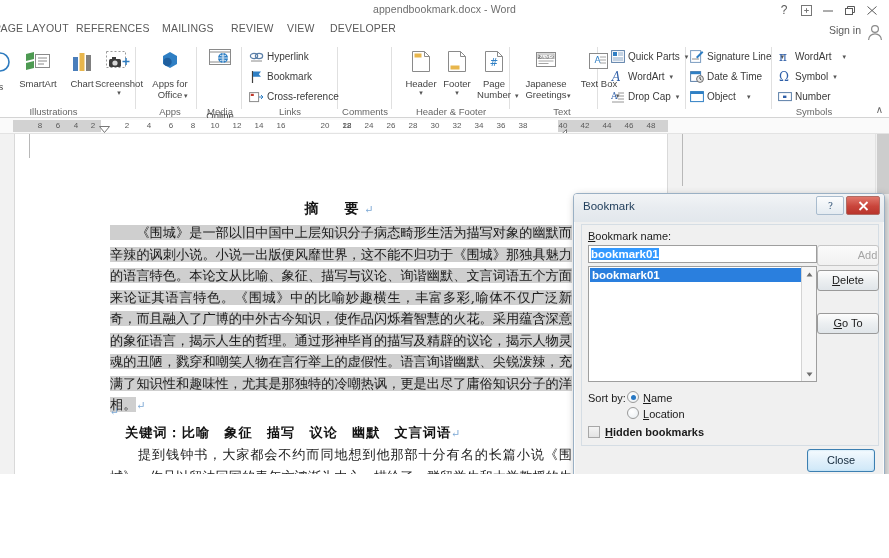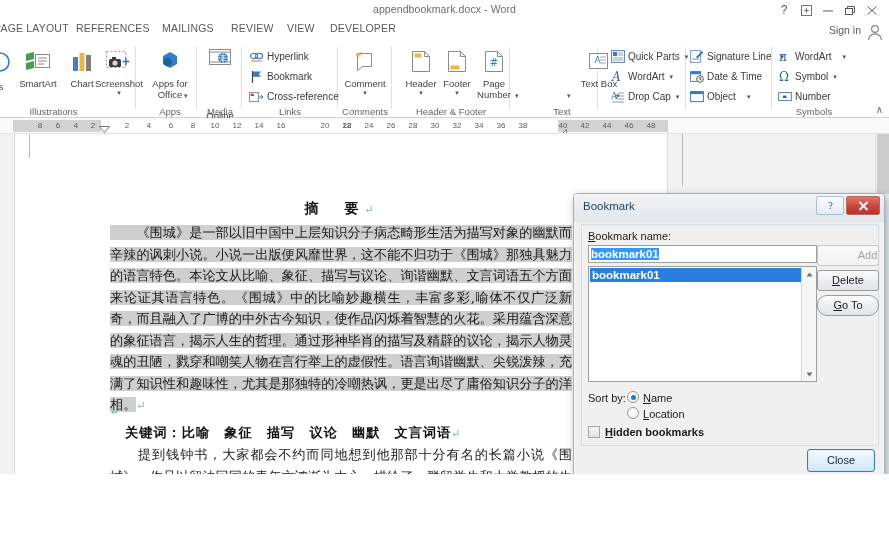--- a/index.html
+++ b/index.html
@@ -432,30 +432,20 @@
             <rect x="1.8" y="3.8" width="3" height="2.2" fill="#c0392b"></rect>
             <path d="M10 7h4M12 5l2 2-2 2" stroke="#2f7fc4" stroke-width="1" fill="none"></path>
           </svg>
         </span>
         <span>Cross-reference</span>
       </div>
     </div>
 
     <div class="rgroup" style="left:339px;width:52px;">
       <div class="rgroup-label">Comments</div>
-      <div class="bigbtn" style="left:0px;">
-        <span class="bi">
-          <svg width="26" height="22" viewBox="0 0 26 22">
-            <path d="M5.5 2.5h14v13h-9l-5 4z" fill="#fff" stroke="#8a8a8a"></path>
-            <path d="M6 2l2 3M9 1l0.6 3.4M4 4l3 1.6" stroke="#e8a93c" stroke-width="1.2"></path>
-          </svg>
-        </span>
-        <span class="bl">Comment</span>
-        <span class="caretdown">▾</span>
-      </div>
     </div>
 
     <div class="rgroup" style="left:393px;width:116px;">
       <div class="rgroup-label">Header &amp; Footer</div>
 
       <div class="bigbtn" style="left:2px;">
         <span class="bi">
           <svg width="22" height="24" viewBox="0 0 22 24">
             <path d="M2.5 1.5h12l5 5v15h-17z" fill="#fff" stroke="#8a8a8a"></path>
             <path d="M14.5 1.5v5h5" fill="none" stroke="#8a8a8a"></path>
@@ -487,20 +477,31 @@
           </svg>
         </span>
         <span class="bl two">Page Number</span>
       </div>
       <span class="caretdown" style="position:absolute;left:122px;top:50px;">▾</span>
     </div>
 
     <div class="rgroup" style="left:511px;width:174px;">
       <div class="rgroup-label" style="left:-4px;width:110px;">Text</div>
 
+      <div class="bigbtn" style="left:6px;width:58px;">
+        <span class="bi">
+          <svg width="26" height="24" viewBox="0 0 26 24">
+            <rect x="3.5" y="2.5" width="19" height="14" fill="#fff" stroke="#8a8a8a"></rect>
+            <rect x="5" y="4" width="16" height="4.5" fill="#f0f0f0" stroke="#b0b0b0"></rect>
+            <text x="13" y="7.6" font-size="4" fill="#333" text-anchor="middle" font-family="DejaVu Sans">あいさつ</text>
+            <path d="M5.5 11h15M5.5 13.5h10" stroke="#9a9a9a" stroke-width="0.9"></path>
+          </svg>
+        </span>
+        <span class="bl two">Japanese Greetings</span>
+      </div>
       <span class="caretdown" style="position:absolute;left:56px;top:50px;">▾</span>
 
       <div class="bigbtn" style="left:62px;">
         <span class="bi">
           <svg width="24" height="22" viewBox="0 0 24 22">
             <rect x="2.5" y="2.5" width="18" height="15" fill="#fff" stroke="#8a8a8a"></rect>
             <text x="7.5" y="12" font-size="9" fill="#2f7fc4" font-family="DejaVu Sans">A</text>
             <path d="M13 6h6M13 9h6M13 12h6" stroke="#9a9a9a" stroke-width="0.9"></path>
           </svg>
         </span>
@@ -745,21 +746,21 @@
         </div>
       </div>
     </div>
 
     <div class="btn disabled" style="left:243px;top:51px;width:62px;">Add</div>
 
     <div class="btn" style="left:243px;top:76px;width:62px;">
       <u>D</u><span>elete</span>
     </div>
 
-    <div class="btn" style="left:243px;top:101px;width:62px;border-radius:10px;">
+    <div class="btn" style="left:243px;top:119px;width:62px;">
       <u>G</u><span>o To</span>
     </div>
 
     <div class="sortrow" style="left:14px;top:198px;">Sort by:</div>
 
     <div class="radio on" style="left:53px;top:197px;"></div>
     <div class="sortrow" style="left:69px;top:198px;">
       <u>N</u><span>ame</span>
     </div>
 

